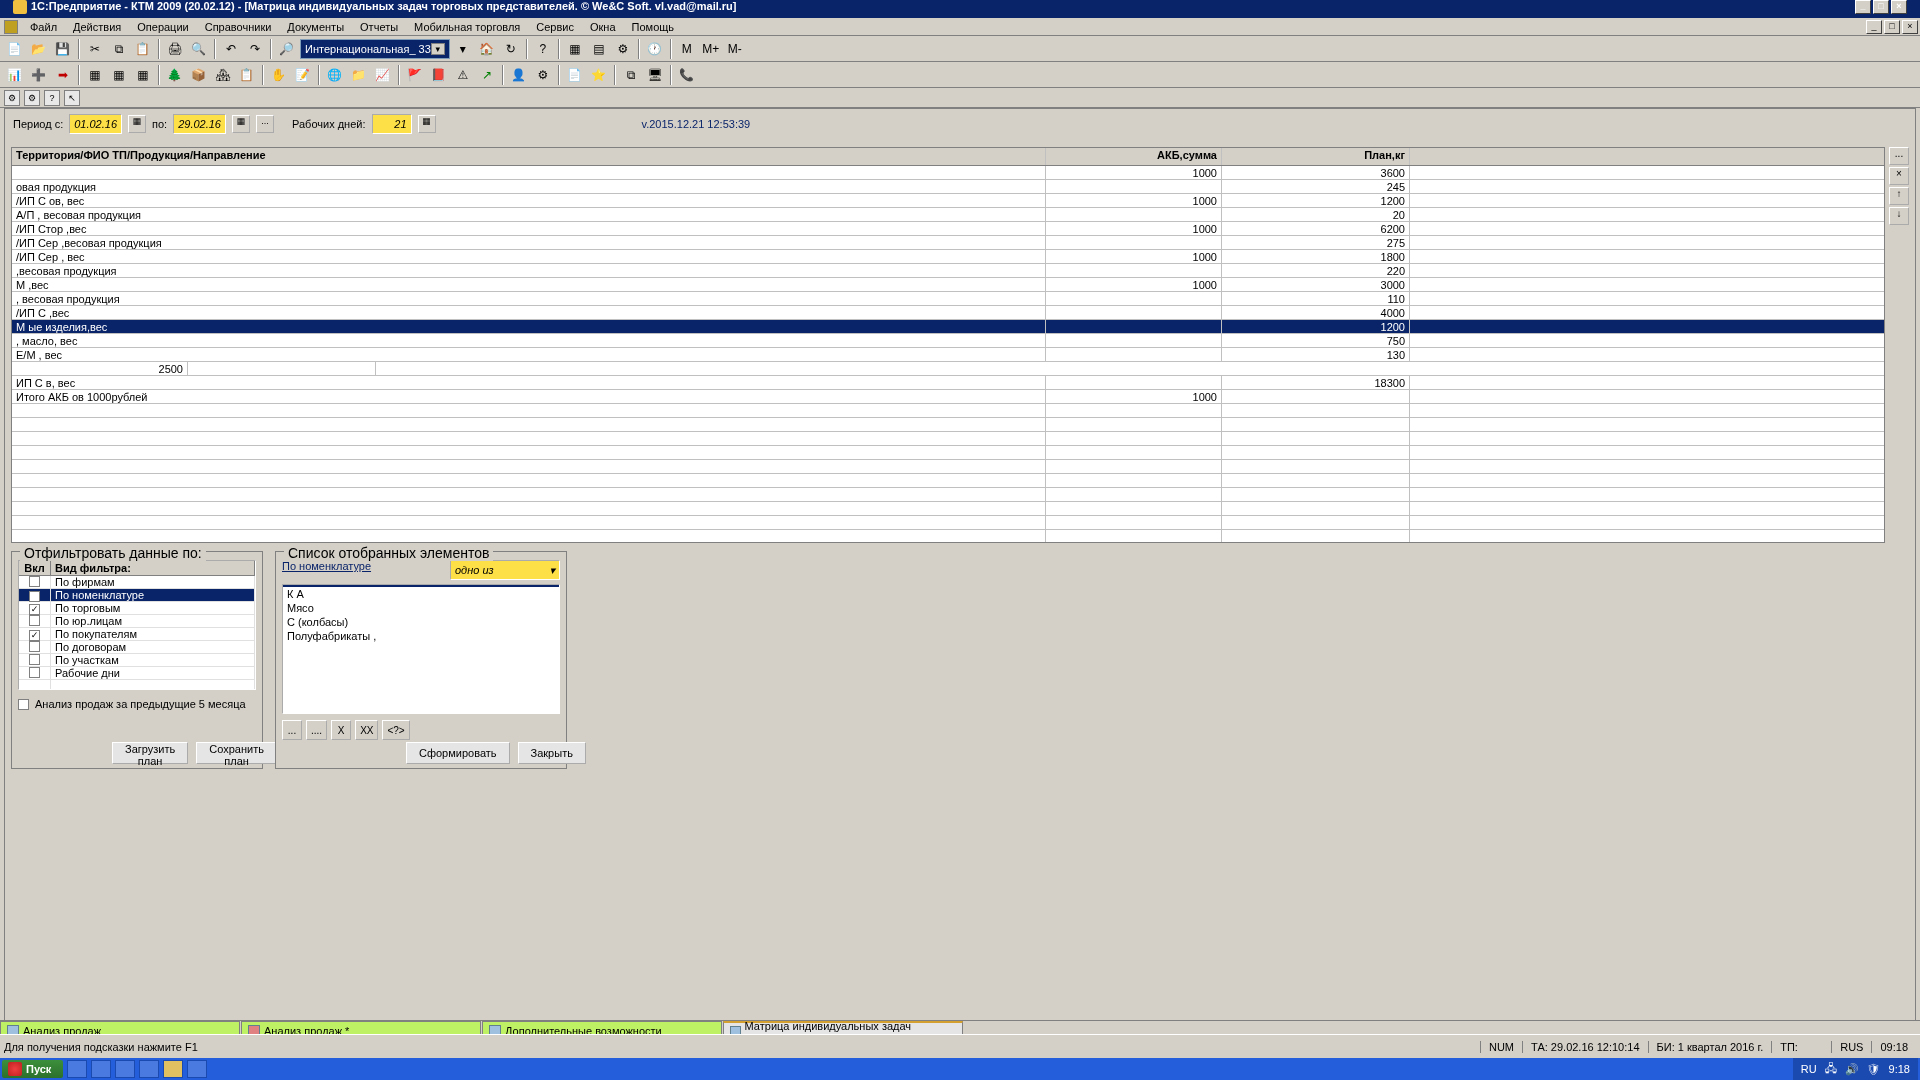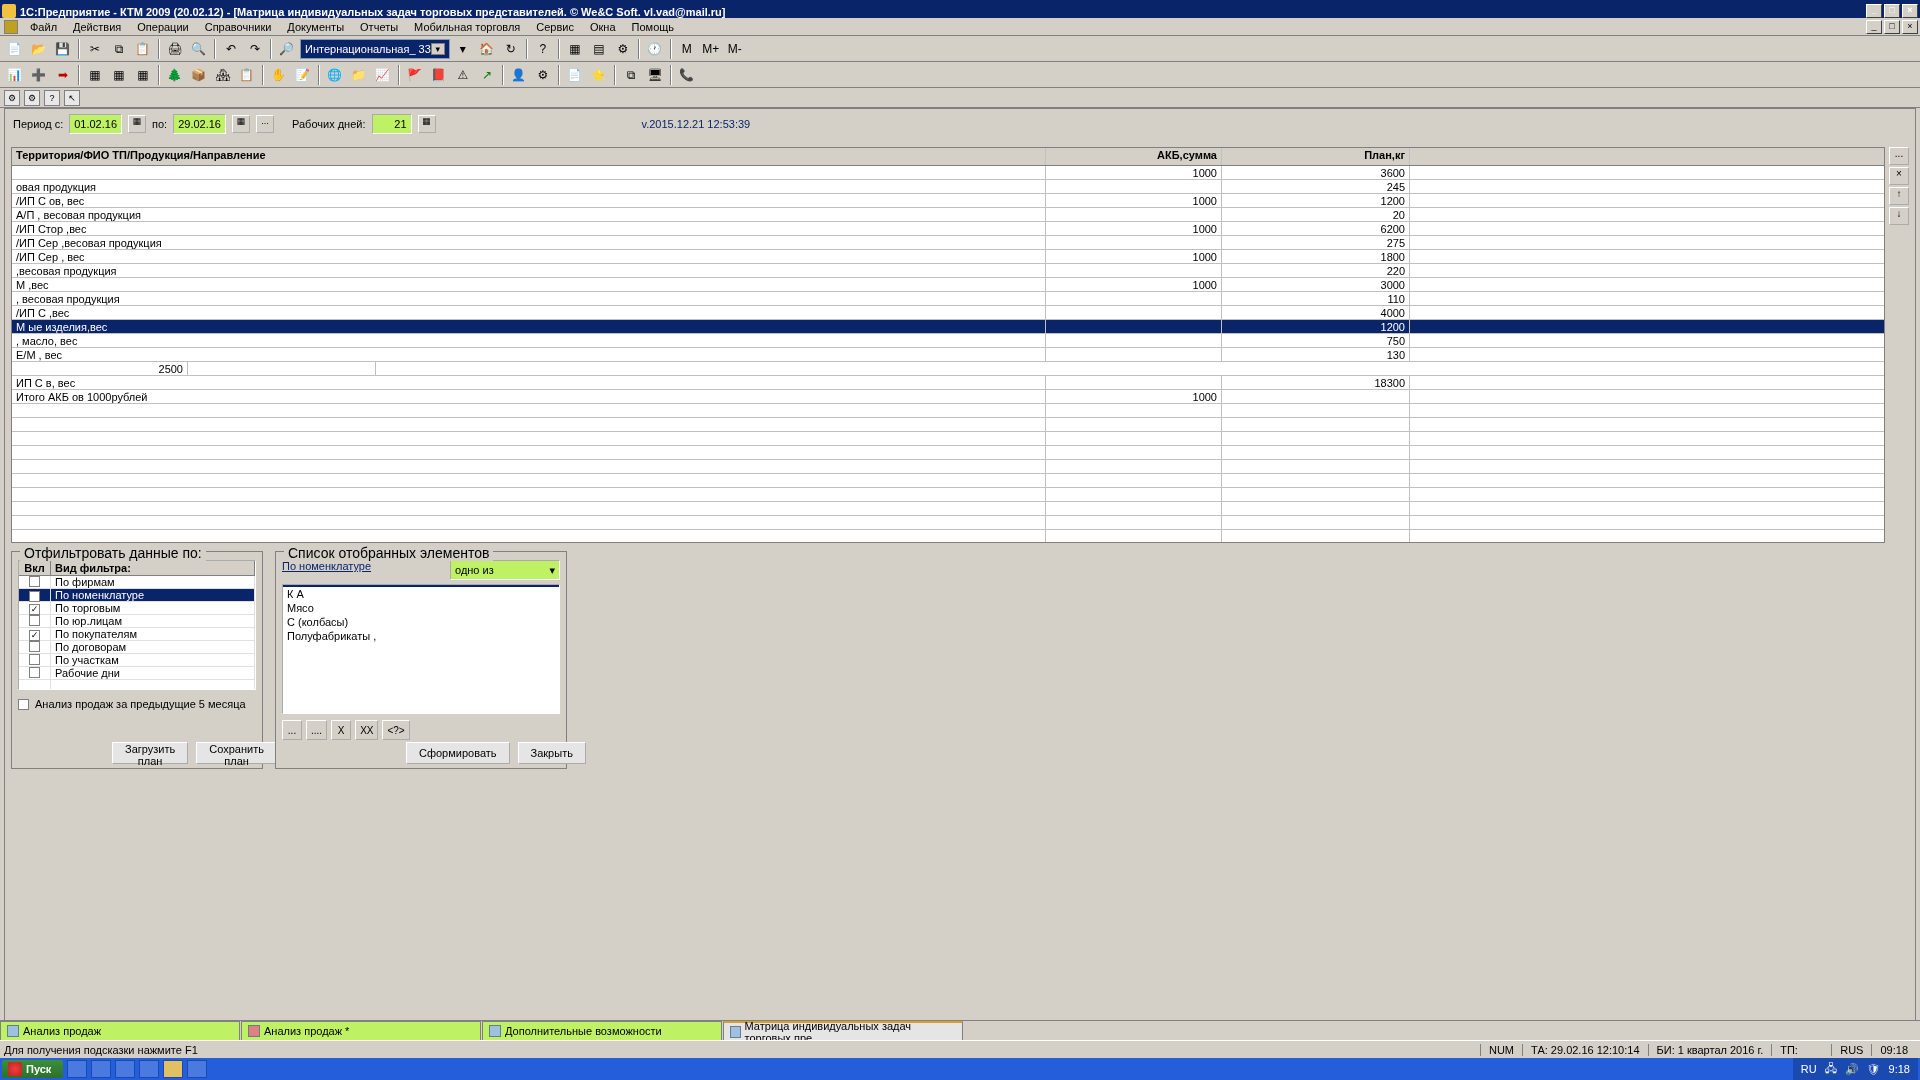--- a/index.html
+++ b/index.html
@@ -1,19 +1,19 @@
 <!DOCTYPE html>
 <html><head>
 <meta charset="utf-8">
 <style>
 * { box-sizing: border-box; margin: 0; padding: 0; font-family: Tahoma, Arial, sans-serif; font-size: 11px; }
 body { background: #d4d0c8; width: 1920px; height: 1080px; overflow: hidden; position: relative; }
 
 
-.titlebar { background: linear-gradient(#0a246a, #0a246a); color: #fff; height: 18px; display: flex; align-items: flex-end; padding: 0 2px; font-weight: bold; }
+.titlebar { background: linear-gradient(#0a246a, #0a246a); color: #fff; height: 18px; display: flex; align-items: flex-start; padding: 0 13px; font-weight: bold; }
 .titlebar .icon { width: 14px; height: 14px; background: #f0c040; margin-right: 4px; border-radius: 2px; }
 .titlebar-text { flex: 1; }
 .winbtns { display: flex; gap: 2px; }
 .winbtn { width: 16px; height: 14px; background: #d4d0c8; border: 1px solid #fff; border-right-color:#404040; border-bottom-color:#404040; font-size: 9px; text-align: center; line-height: 10px; cursor: pointer; }
 
 
 .menubar { background: #d4d0c8; height: 18px; display: flex; align-items: center; padding-left: 4px; border-bottom: 1px solid #808080; }
 .menubar span.mitem { padding: 2px 8px; cursor: pointer; }
 .menubar .mdi { margin-left: auto; display:flex; gap:2px; padding-right:2px;}
 .menubar .mdi .winbtn { width:16px; height:14px;}
@@ -28,21 +28,21 @@
 
 .smalltoolbar { background: #d4d0c8; height: 20px; display: flex; align-items: center; padding: 0 4px; border-bottom: 1px solid #808080; gap: 4px; }
 .stbtn { width: 16px; height: 16px; border: 1px solid #808080; background:#e8e8e8; cursor:pointer; font-size:9px; text-align:center; line-height:14px;}
 
 
 .content { position: absolute; top: 108px; left: 4px; right: 4px; bottom: 58px; background: #d4d0c8; border: 1px solid #808080; }
 
 
 .periodrow { height: 30px; display: flex; align-items: center; padding: 0 8px; gap: 6px; }
 .periodrow label { }
-.pinput { height: 20px; border: 1px inset #fff; background: #bef264; padding: 0 4px; display: flex; align-items: center; }
+.pinput { height: 20px; border: 1px inset #fff; background: #fde047; padding: 0 4px; display: flex; align-items: center; font-style: italic; }
 .pbtn { width: 18px; height: 18px; border: 1px outset #fff; background:#d4d0c8; cursor:pointer; font-size:9px; text-align:center;}
 .ver { color: #0a246a; margin-left: 200px; }
 
 
 .gridwrap { position: absolute; top: 38px; left: 6px; right: 30px; height: 396px; border: 1px solid #808080; background: #fff; overflow: hidden; display:flex; flex-direction:column;}
 .gridhead { display: flex; background: #d4d0c8; border-bottom: 1px solid #808080; height: 18px; font-weight: bold; }
 .gridhead div, .gr div { border-right: 1px solid #c0c0c0; padding: 1px 4px; overflow: hidden; white-space: nowrap; }
 .col1 { width: 1034px; }
 .col2 { width: 176px; text-align: right; }
 .col3 { width: 188px; text-align: right; }
@@ -81,21 +81,21 @@
 .bigbtn { height: 22px; padding: 0 12px; border: 1px outset #fff; background:#e5e5e5; cursor:pointer; }
 .btnrow { position:absolute; bottom:4px; display:flex; gap:8px;}
 
 
 .doctabs { position: absolute; bottom: 40px; left: 0; right: 0; height: 20px; background: #d4d0c8; display: flex; border-top: 1px solid #808080; }
 .dtab { width: 240px; border: 1px solid #808080; border-bottom: none; padding: 2px 6px; background: #bef264; display:flex; align-items:center; gap:4px; cursor:pointer; margin-right:1px;}
 .dtab.active { background: #e5e5e5; font-weight: normal; border-top:2px solid #d4a030;}
 .dtab .tico { width:12px; height:12px; background:#a0c0e0; border:1px solid #608090;}
 
 
-.statusbar { position: absolute; bottom: 22px; left: 0; right: 0; height: 18px; background: #d4d0c8; border-top: 1px solid #fff; display: flex; align-items: center; padding: 4px 4px; }
+.statusbar { position: absolute; bottom: 22px; left: 0; right: 0; height: 24px; background: #d4d0c8; border-top: 1px solid #fff; display: flex; align-items: center; padding: 4px 4px; }
 .statusbar .sl { flex: 1; }
 .statusbar .sc { border-left: 1px solid #808080; padding: 0 8px; }
 
 
 .taskbar { position: absolute; bottom: 0; left: 0; right: 0; height: 22px; background: linear-gradient(#245edb, #245edb); display: flex; align-items: center; padding: 0 2px; }
 .startbtn { background: linear-gradient(#3c8f3c, #2c702c); color: #fff; font-weight: bold; padding: 2px 12px 2px 6px; border-radius: 2px; display:flex; align-items:center; gap:4px; cursor:pointer;}
 .startbtn .sico { width:14px; height:14px; background: radial-gradient(#f04040,#c02020); border-radius:2px;}
 .tskico { width: 20px; height: 18px; margin-left: 4px; background: #4a7ae0; border: 1px solid #1a4ab0; cursor:pointer;}
 .tray { margin-left: auto; background: #1a4ab0; padding: 2px 8px; color: #fff; display:flex; align-items:center; gap:8px;}
 </style>

